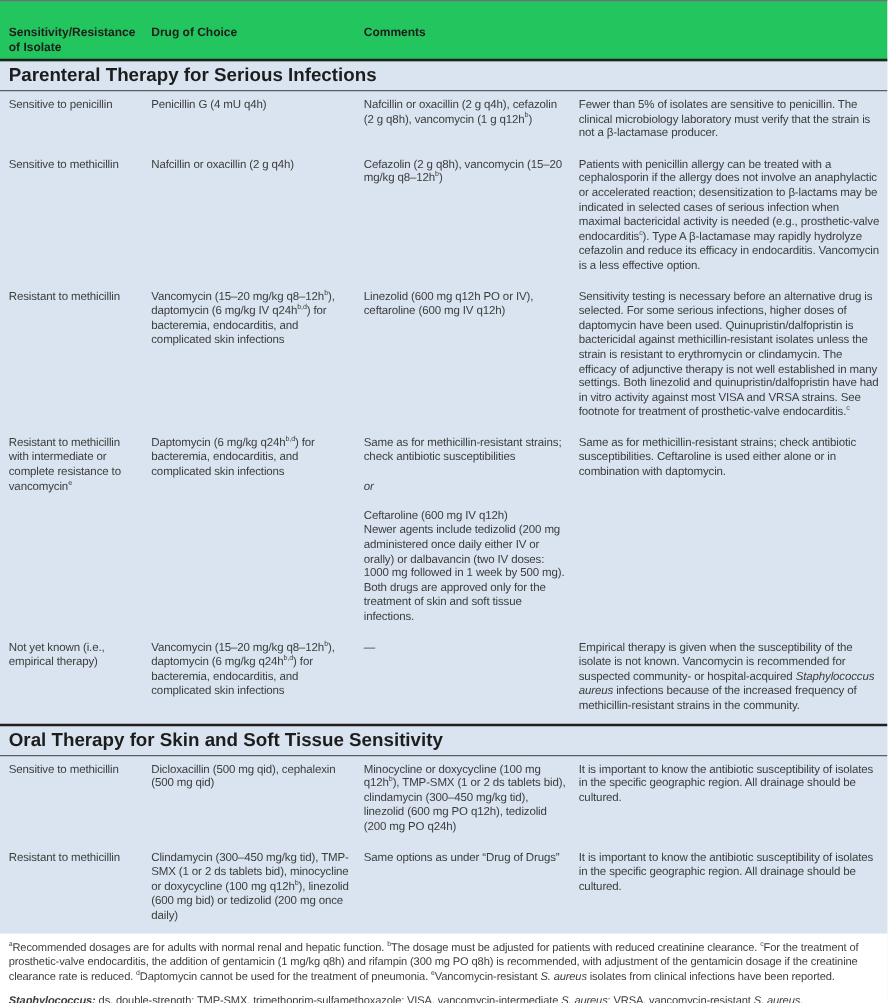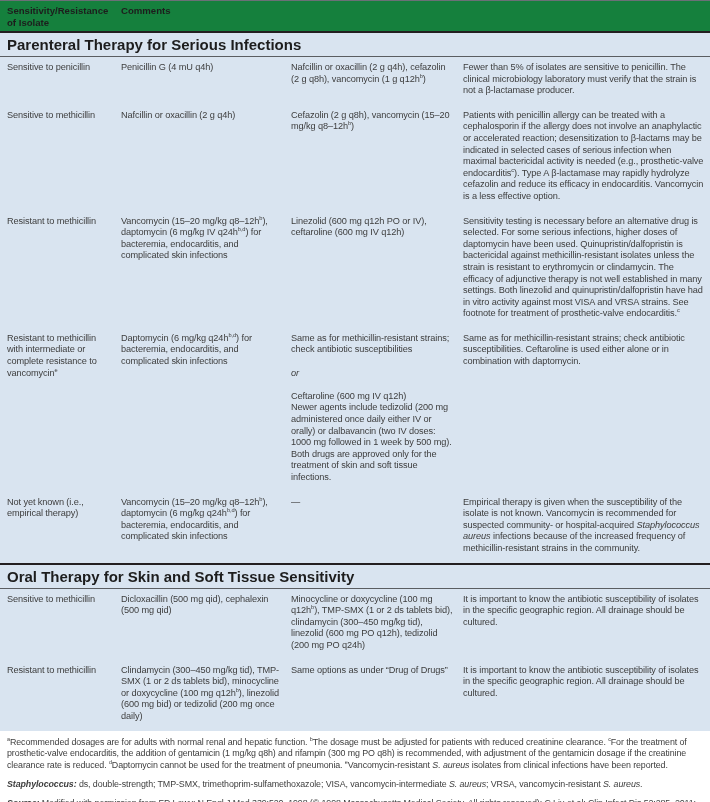--- a/index.html
+++ b/index.html
@@ -7,22 +7,22 @@
     width:710px;
     font-family:"Liberation Sans","DejaVu Sans",sans-serif;
     color:#3d3d3d;
     -webkit-font-smoothing:antialiased;
   }
   .table-wrap{background:#d9e4f0;}
   
   .thead{
     display:grid;
     grid-template-columns:114px 170px 172px 1fr;
-    padding:4px 4px 3px 7px;
-    background:#15803d;
+    padding:20px 4px 3px 7px;
+    background:#22c55e;
     border-top:1px solid #6b7077;
     font-size:9.6px;
     font-weight:bold;
     color:#1d1d1d;
     line-height:1.2;
     border-bottom:2.5px solid #231f20;
   }
   .section-band{
     font-size:15px;
     font-weight:bold;
@@ -55,20 +55,21 @@
   .notes p{margin:0 0 7px 0;}
   .note-label{font-weight:bold;font-style:italic;}
 </style>
 </head>
 <body>
 
 <div class="table-wrap">
 
   <div class="thead">
     <div class="cell">Sensitivity/Resistance<br>of Isolate</div>
+    <div class="cell">Drug of Choice</div>
     <div class="cell">Comments</div>
   </div>
 
   <div class="section-band">Parenteral Therapy for Serious Infections</div>
 
   <div class="trow">
     <div class="cell">Sensitive to penicillin</div>
     <div class="cell">Penicillin G (4 mU q4h)</div>
     <div class="cell">Nafcillin or oxacillin (2 g q4h), cefazolin (2 g q8h), vancomycin (1 g q12h<sup>b</sup>)</div>
     <div class="cell">Fewer than 5% of isolates are sensitive to penicillin. The clinical microbiology laboratory must verify that the strain is not a β-lactamase producer.</div>

